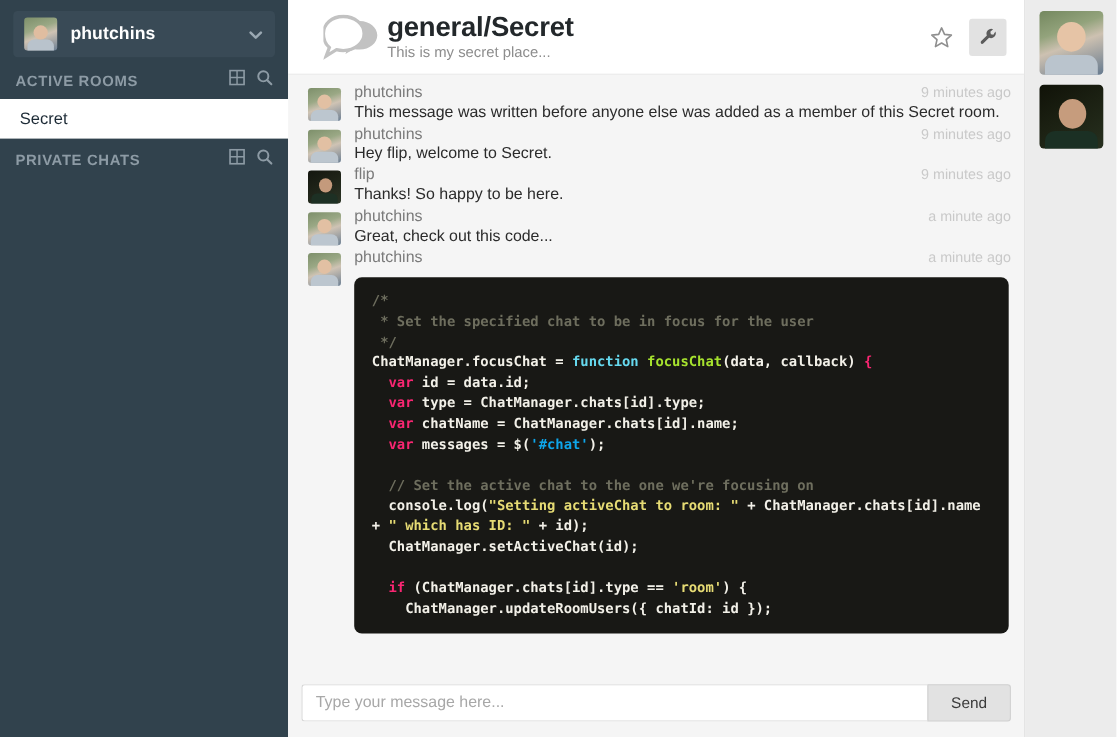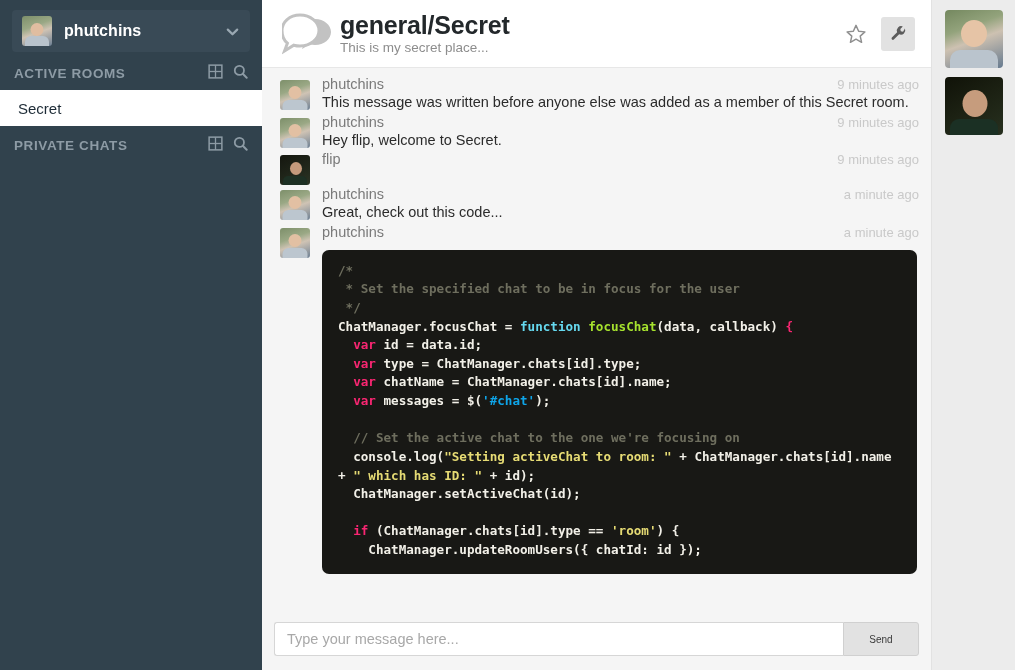--- a/index.html
+++ b/index.html
@@ -115,21 +115,21 @@
     display: flex;
     flex-direction: column;
     position: relative;
     border-right: 1px solid #e2e2e2;
   }
   .chat-header {
     height: 68px;
     background: #ffffff;
     display: flex;
     align-items: center;
-    padding: 0 16px 0 18px;
+    padding: 0 16px 0 30px;
     border-bottom: 1px solid #e7e7e7;
     flex: 0 0 68px;
   }
   .header-icon {
     width: 56px; height: 44px;
     flex: 0 0 56px;
     color: #b6b6b6;
     display: flex; align-items: center; justify-content: center;
   }
   .header-text { flex: 1; margin-left: 4px; }
@@ -287,21 +287,21 @@
     font-family: "Liberation Sans", sans-serif;
     outline: none;
   }
   .msg-input::placeholder { color: #a8a8a8; }
   .send-btn {
     width: 76px;
     height: 34px;
     background: #e2e2e2;
     border: 1px solid #d0d0d0;
     border-radius: 0 3px 3px 0;
-    font-size: 10px;
+    font-size: 14px;
     color: #3a3a3a;
     font-family: "Liberation Sans", sans-serif;
     cursor: pointer;
   }
 
   
   .userbar {
     width: 83px;
     min-width: 83px;
     height: 670px;
@@ -475,20 +475,21 @@
         </div>
       </div>
 
       <div class="msg">
         <div class="msg-avatar av-f"></div>
         <div class="msg-body">
           <div class="msg-top">
             <div class="msg-author">flip</div>
             <div class="msg-time">9 minutes ago</div>
           </div>
+          <div class="msg-text">Thanks! So happy to be here.</div>
         </div>
       </div>
 
       <div class="msg">
         <div class="msg-avatar av-p"></div>
         <div class="msg-body">
           <div class="msg-top">
             <div class="msg-author">phutchins</div>
             <div class="msg-time">a minute ago</div>
           </div>

